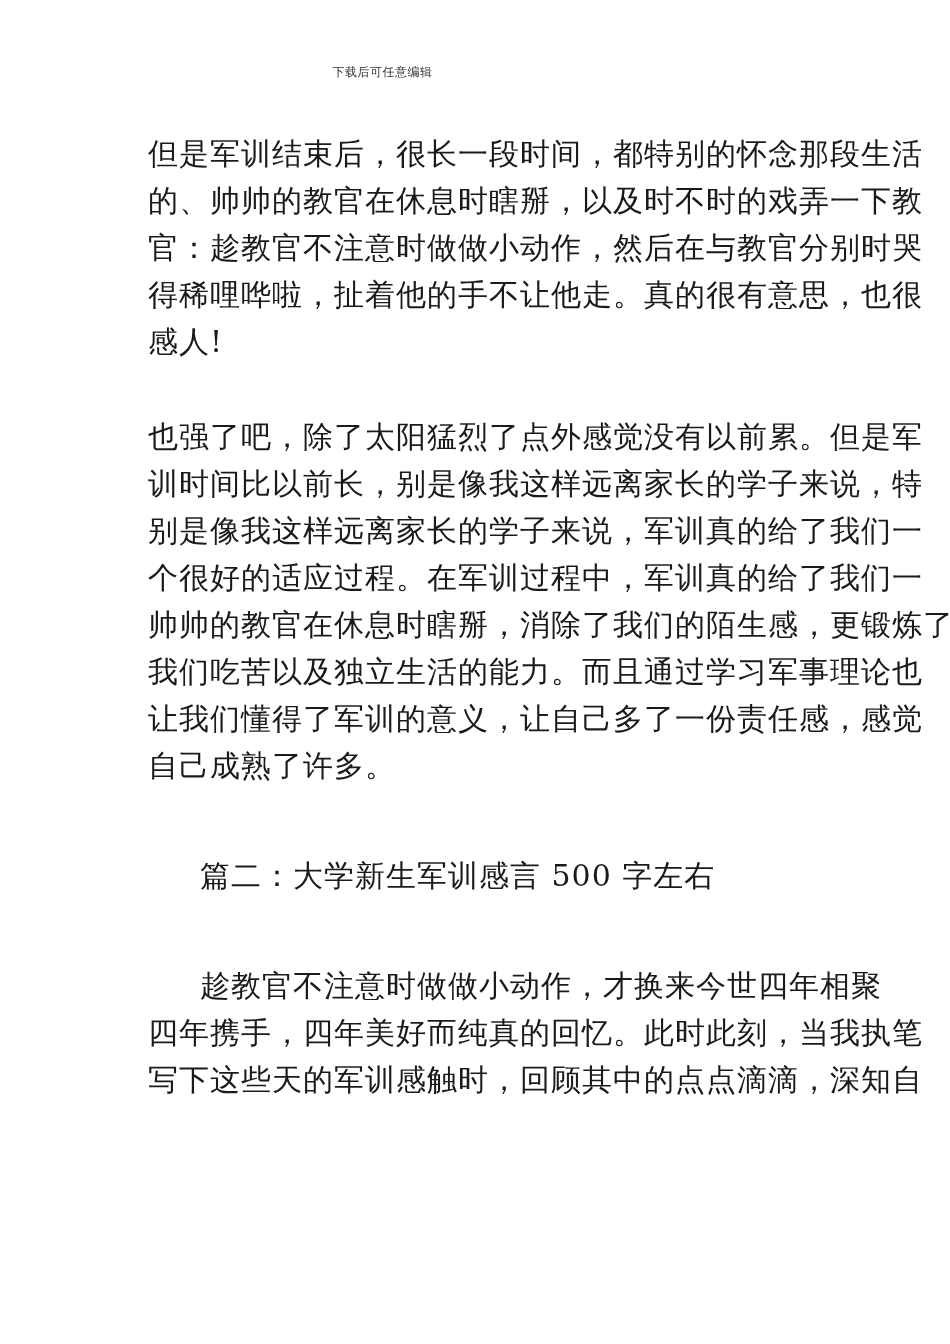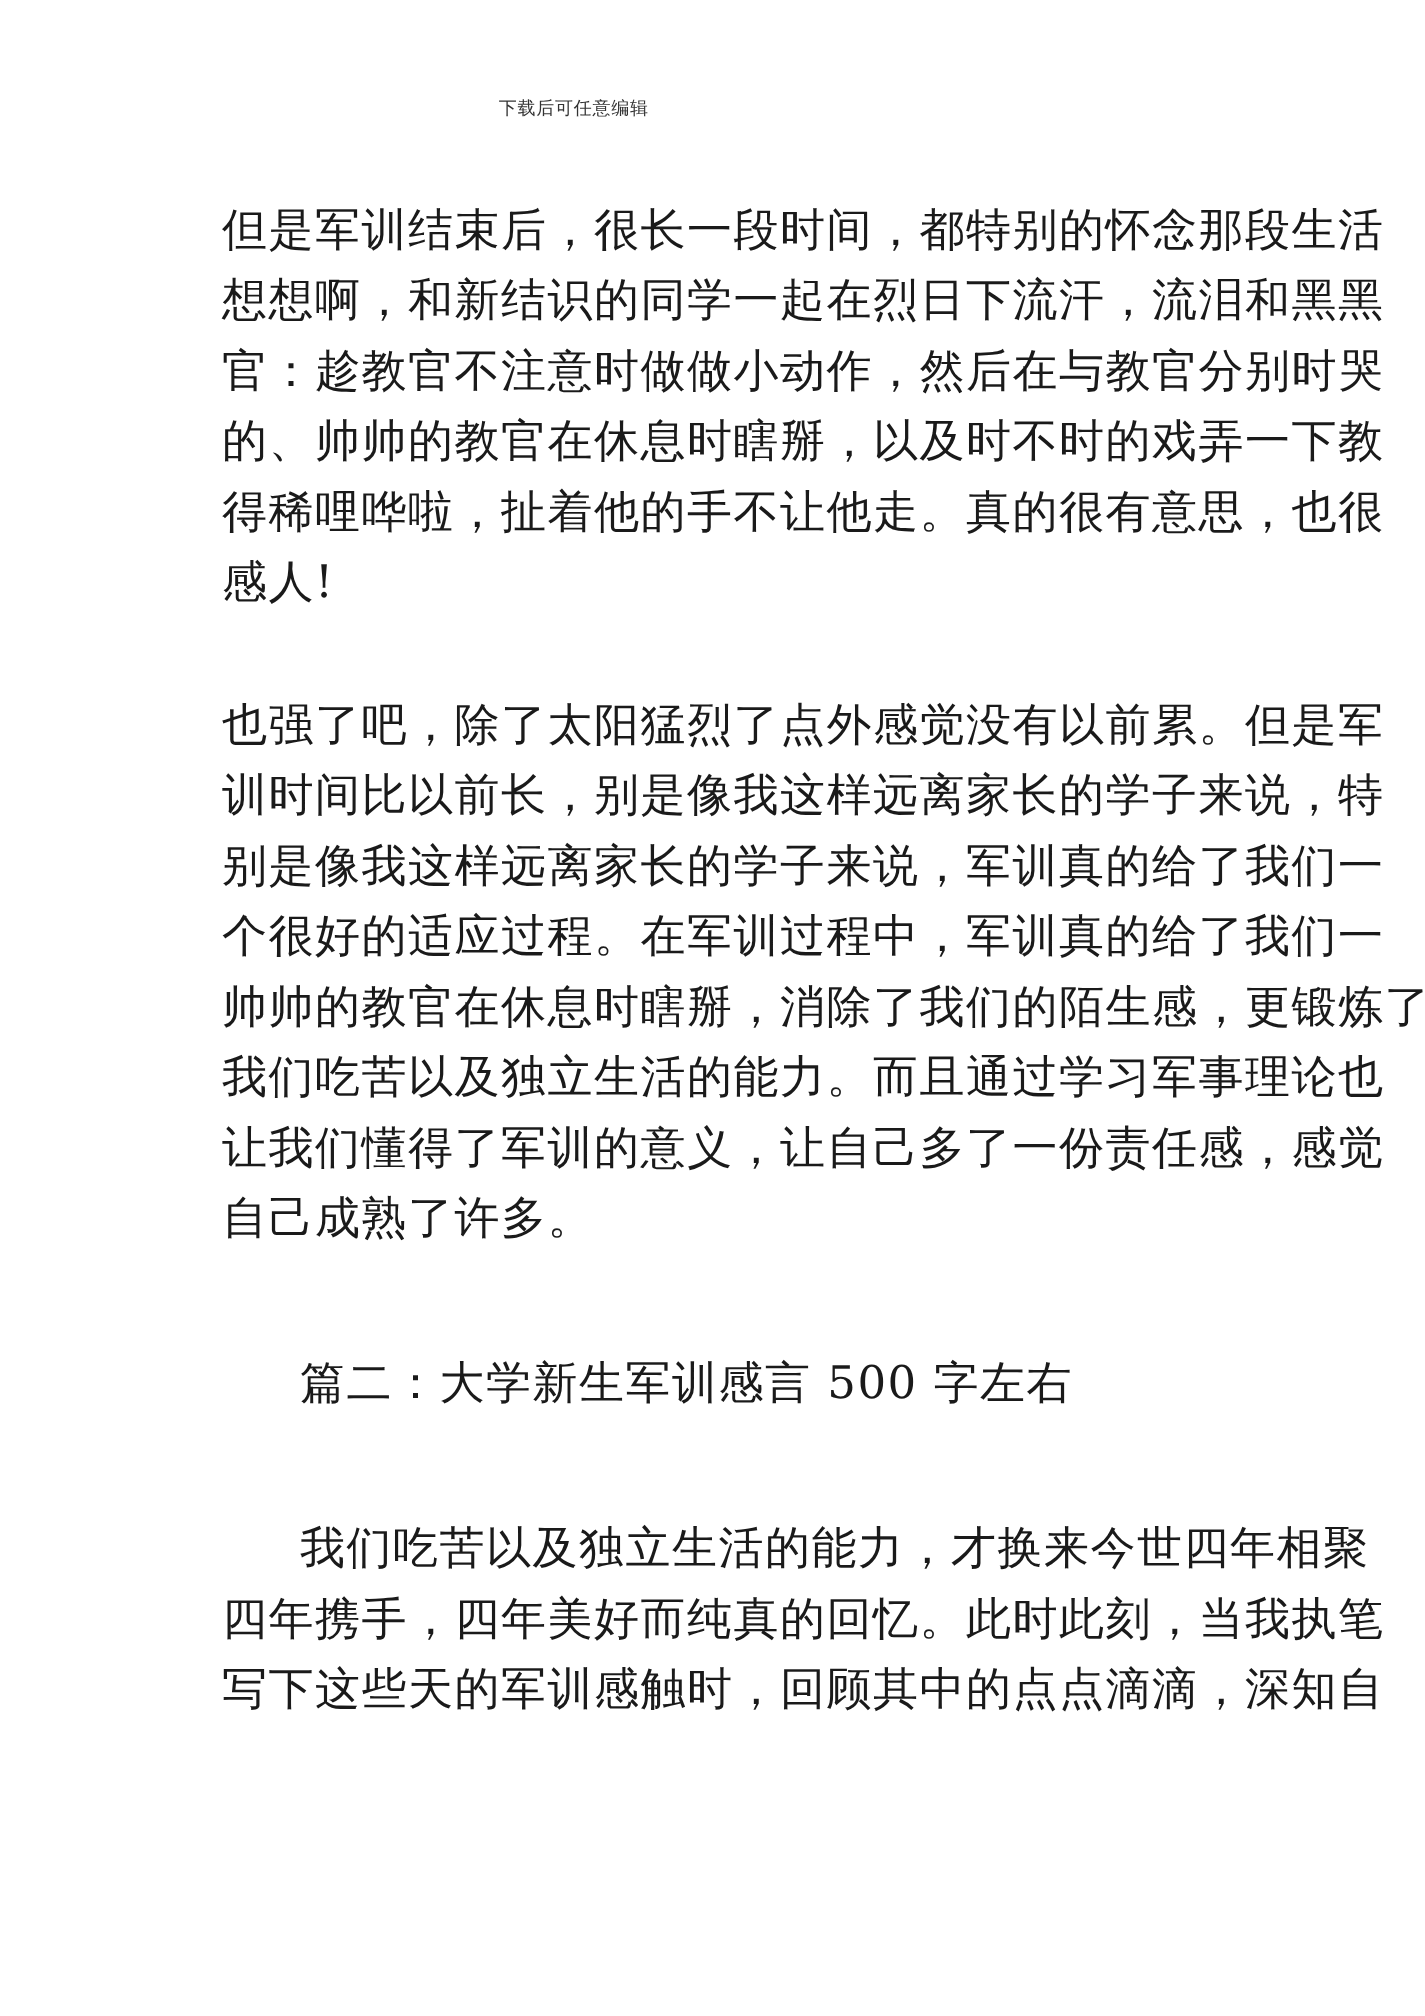--- a/index.html
+++ b/index.html
@@ -44,23 +44,22 @@
   </style>
 </head>
 <body>
 
 <div class="page-header">下载后可任意编辑</div>
 
 <div class="content">
 
   <div>
     <div class="line">但是军训结束后，很长一段时间，都特别的怀念那段生活</div>
-    <div class="line">想想啊，和新结识的同学一起在烈日下流汗，流泪和黑黑</div>
+    <div class="line">的、帅帅的教官在休息时瞎掰，以及时不时的戏弄一下教</div>
     <div class="line">官：趁教官不注意时做做小动作，然后在与教官分别时哭</div>
-    <div class="line">的、帅帅的教官在休息时瞎掰，以及时不时的戏弄一下教</div>
     <div class="line">得稀哩哗啦，扯着他的手不让他走。真的很有意思，也很</div>
     <div class="line">感人!</div>
   </div>
 
   <div class="gap"></div>
 
   <div>
     <div class="line">也强了吧，除了太阳猛烈了点外感觉没有以前累。但是军</div>
     <div class="line">训时间比以前长，别是像我这样远离家长的学子来说，特</div>
     <div class="line">别是像我这样远离家长的学子来说，军训真的给了我们一</div>
@@ -71,18 +70,18 @@
     <div class="line">自己成熟了许多。</div>
   </div>
 
   <div class="gap-lg"></div>
 
   <div class="line indent">篇二：大学新生军训感言 500 字左右</div>
 
   <div class="gap-lg"></div>
 
   <div>
-    <div class="line indent">我们吃苦以及独立生活的能力，才换来今世四年相聚</div>
+    <div class="line indent">趁教官不注意时做做小动作，才换来今世四年相聚</div>
     <div class="line">四年携手，四年美好而纯真的回忆。此时此刻，当我执笔</div>
     <div class="line">写下这些天的军训感触时，回顾其中的点点滴滴，深知自</div>
   </div>
 
 </div>
 
 </body></html>

